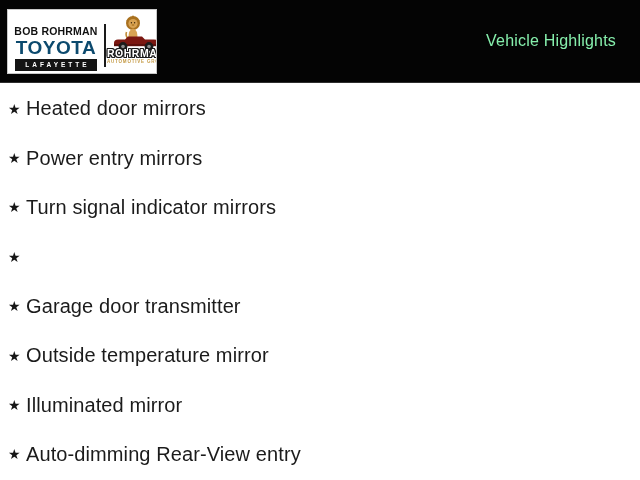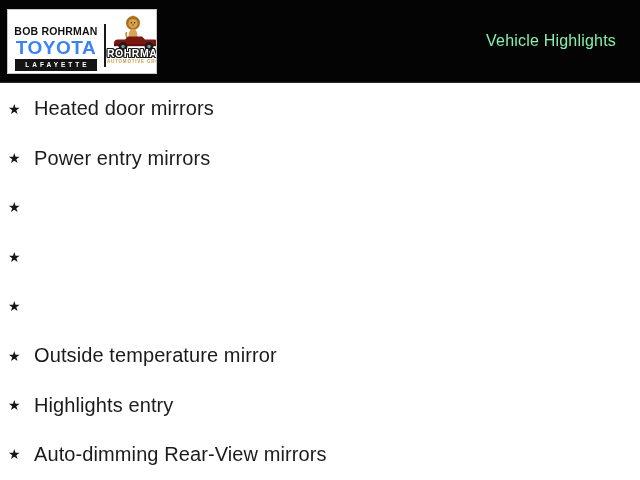--- a/index.html
+++ b/index.html
@@ -63,21 +63,21 @@
     font-size: 10.5px;
     font-weight: 700;
     color: #101010;
     letter-spacing: 0.2px;
     white-space: nowrap;
     line-height: 1;
   }
   .dealer-line2 {
     font-size: 19px;
     font-weight: 900;
-    color: #3b82f6;
+    color: #0c4a6e;
     letter-spacing: 0.5px;
     white-space: nowrap;
     line-height: 1;
     margin-top: 1px;
   }
   .dealer-line3-bar {
     margin-top: 2px;
     background: #141414;
     color: #ffffff;
     font-size: 6.5px;
@@ -152,21 +152,21 @@
   }
   .star-icon {
     font-size: 14px;
     color: #161616;
     width: 15px;
     flex: 0 0 15px;
     text-align: left;
     line-height: 1;
   }
   .feature-text {
-    margin-left: 11px;
+    margin-left: 3px;
     font-size: 20px;
     color: #1b1b1b;
     letter-spacing: 0.1px;
     white-space: nowrap;
   }
 </style>
 </head>
 <body>
 
 <div class="page">
@@ -216,34 +216,36 @@
     <li class="highlight-item">
       <span class="star-icon">★</span>
       <span class="feature-text">Heated door mirrors</span>
     </li>
     <li class="highlight-item">
       <span class="star-icon">★</span>
       <span class="feature-text">Power entry mirrors</span>
     </li>
     <li class="highlight-item">
       <span class="star-icon">★</span>
-    </li>
-    <li class="highlight-item">
-      <span class="star-icon">★</span>
-    </li>
-    <li class="highlight-item">
-      <span class="star-icon">★</span>
+      <span class="feature-text">Turn signal indicator mirrors</span>
+    </li>
+    <li class="highlight-item">
+      <span class="star-icon">★</span>
+    </li>
+    <li class="highlight-item">
+      <span class="star-icon">★</span>
+      <span class="feature-text">Garage door transmitter</span>
     </li>
     <li class="highlight-item">
       <span class="star-icon">★</span>
       <span class="feature-text">Outside temperature mirror</span>
     </li>
     <li class="highlight-item">
       <span class="star-icon">★</span>
-      <span class="feature-text">Highlights entry</span>
-    </li>
-    <li class="highlight-item">
-      <span class="star-icon">★</span>
-      <span class="feature-text">Auto-dimming Rear-View mirrors</span>
+      <span class="feature-text">Illuminated mirror</span>
+    </li>
+    <li class="highlight-item">
+      <span class="star-icon">★</span>
+      <span class="feature-text">Auto-dimming Rear-View entry</span>
     </li>
   </ul>
 
 </div>
 
 </body></html>

